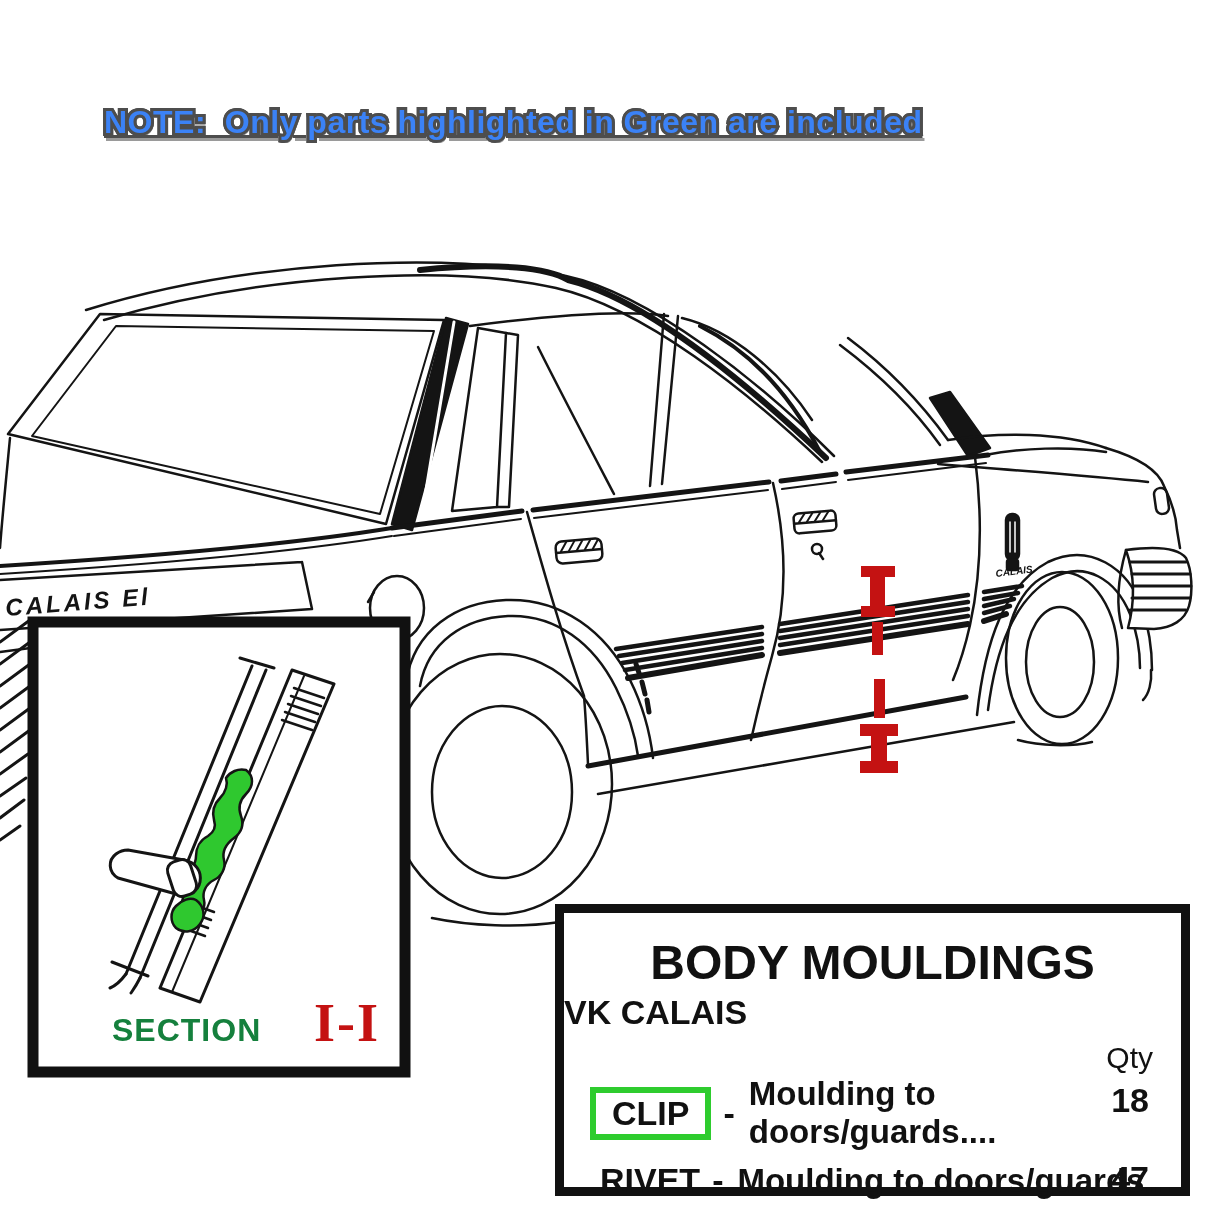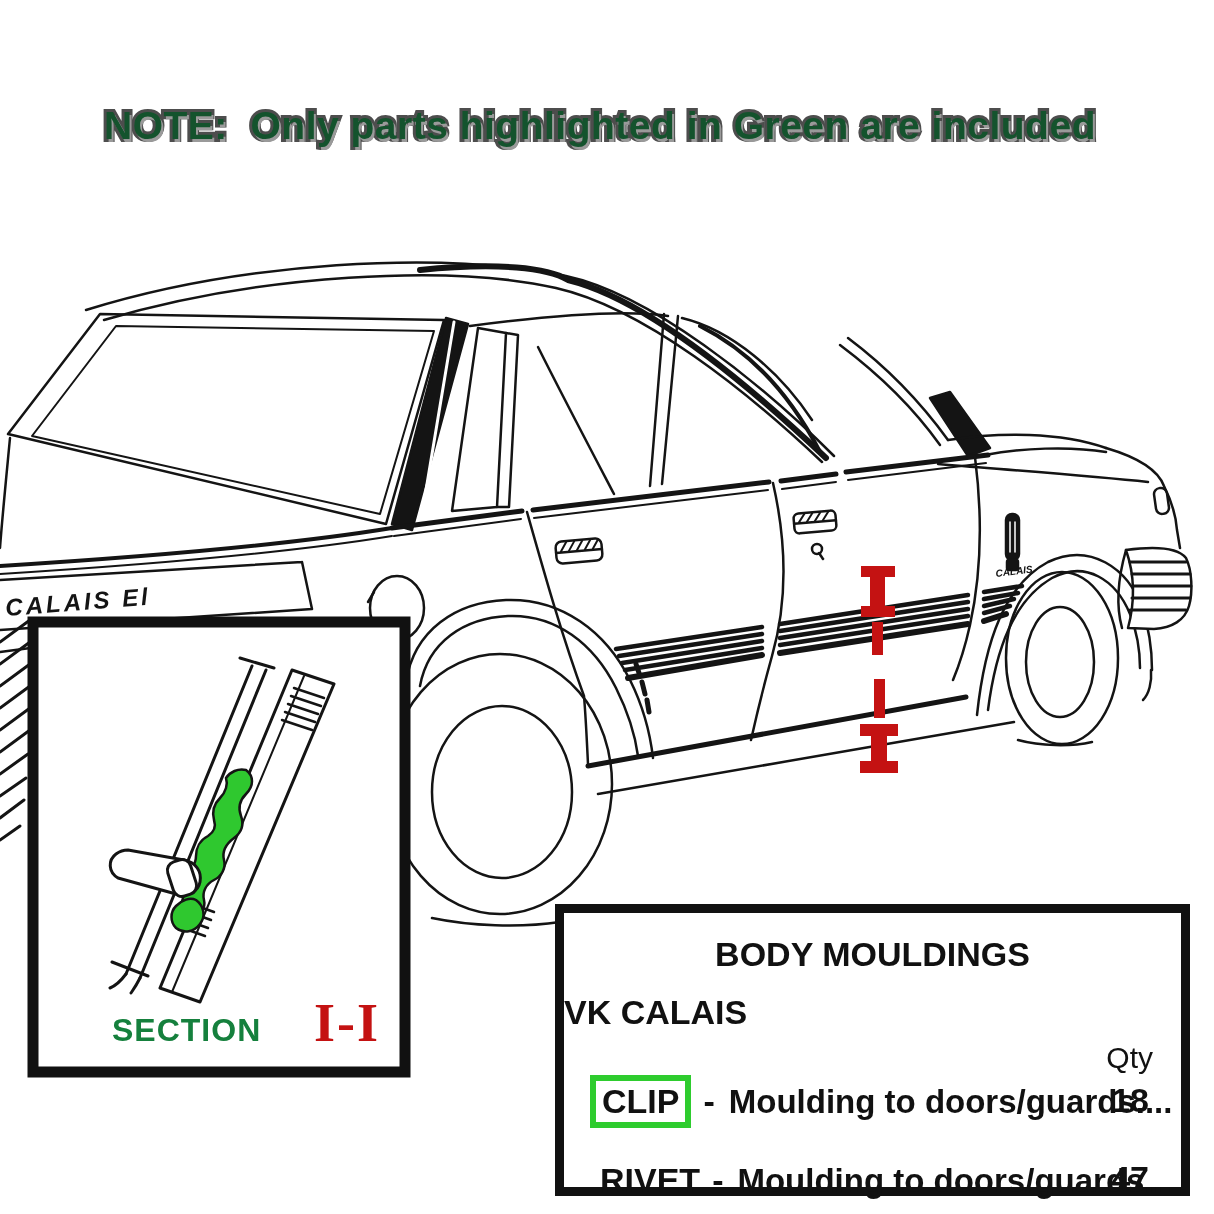--- a/index.html
+++ b/index.html
@@ -1,37 +1,37 @@
 <!DOCTYPE html>
 <html><head>
 <meta charset="utf-8">
 <style>
   html,body{margin:0;padding:0;background:#fff;}
   #stage{position:relative;width:1214px;height:1214px;background:#ffffff;overflow:hidden;
          font-family:"Liberation Sans", sans-serif;}
   #stage svg{position:absolute;left:0;top:0;}
   .abs{position:absolute;}
   
-  #note{left:104px;top:104px;width:1010px;font-size:39px;font-weight:bold;letter-spacing:.5px;
-        color:#14532d;-webkit-text-stroke:6px #4d4d4d;paint-order:stroke fill;
-        text-shadow:2px 3px 0 #9a9a9a;white-space:pre;}
+  #note{left:104px;top:104px;width:1010px;font-size:32px;font-weight:bold;letter-spacing:.5px;
+        color:#3b82f6;-webkit-text-stroke:6px #4d4d4d;paint-order:stroke fill;
+        text-shadow:2px 3px 0 #9a9a9a;white-space:pre;text-decoration:underline;}
   
   #section-label{left:112px;top:1012px;font-size:32px;font-weight:bold;color:#15803d;letter-spacing:1px;}
   #section-id{left:266px;top:992px;font-size:54px;font-weight:bold;color:#c41212;
               font-family:"Liberation Serif", serif;letter-spacing:2px;margin-left:48px;}
   
   #parts-box{left:555px;top:904px;width:635px;height:292px;border:9px solid #111;background:#fff;box-sizing:border-box;}
-  #parts-title{left:0;top:22px;width:100%;text-align:center;font-size:34px;font-weight:bold;color:#111;}
+  #parts-title{left:0;top:22px;width:100%;text-align:center;font-size:48px;font-weight:bold;color:#111;}
   #parts-subtitle{left:0;top:80px;width:100%;font-size:34px;font-weight:bold;color:#111;}
   #qty-header{right:28px;top:128px;font-size:30px;font-weight:normal;color:#111;}
   .part-row{color:#111;font-weight:bold;display:flex;align-items:center;}
   #row-clip{left:26px;top:162px;}
   #row-rivet{left:36px;top:240px;margin-top:8px;}
   .part-name{font-size:34px;}
-  .clip-hl{border:6px solid #2ecc2e;padding:1px 6px;background:#fff;}
+  .clip-hl{border:6px solid #2ecc2e;padding:1px 16px;background:#fff;}
   .sep{font-size:34px;margin:0 14px 0 12px;}
   .desc{font-size:33px;}
   .qty-val{font-size:34px;font-weight:bold;color:#111;}
   #qty-clip{right:32px;top:168px;}
   #qty-rivet{right:32px;top:246px;}
 </style>
 </head>
 <body>
 
 <div id="stage">

